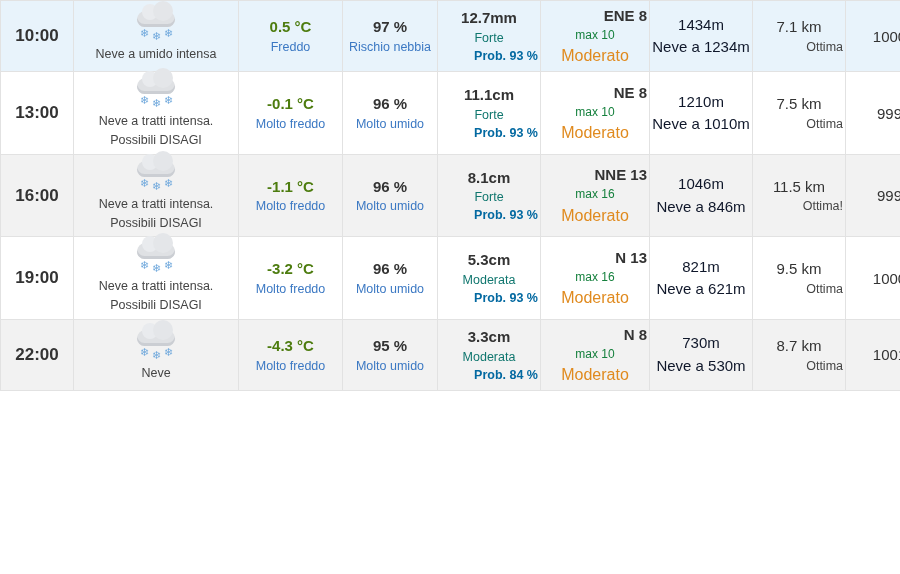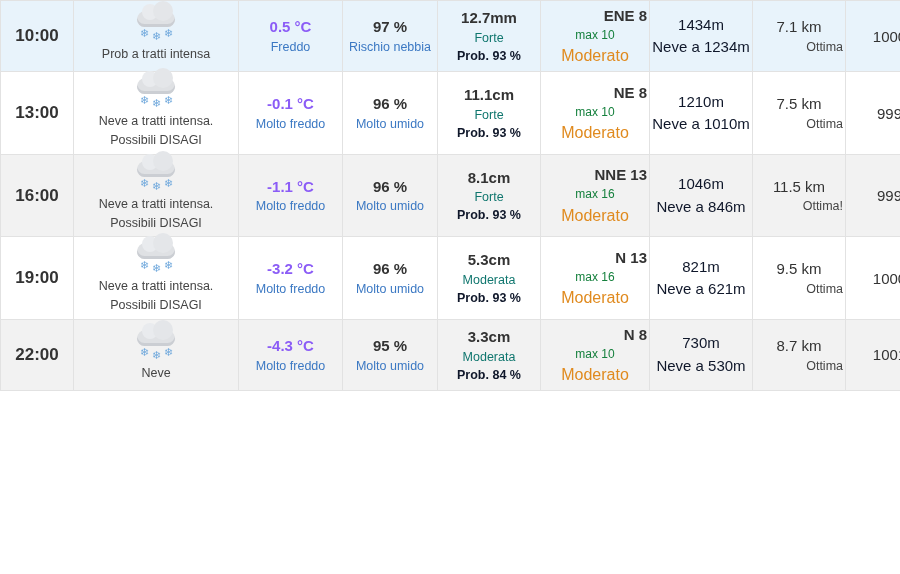--- a/index.html
+++ b/index.html
@@ -61,21 +61,21 @@
     padding: 0 10px;
   }
   .icon-wrap {
     display: block;
     height: 34px;
     margin-bottom: 2px;
   }
   .temp-main {
     font-size: 15px;
     font-weight: bold;
-    color: #8b5cf6;
+    color: #4d7c0f;
     line-height: 1.45;
   }
   .temp-sub {
     font-size: 12.5px;
     color: #3b78c3;
     line-height: 1.45;
   }
   .hum-main {
     font-size: 15px;
     font-weight: bold;
@@ -92,22 +92,23 @@
     line-height: 1.45;
   }
   .prec-sub {
     font-size: 12.5px;
     color: #0f766e;
     line-height: 1.45;
   }
   .prec-prob {
     font-size: 12.5px;
     font-weight: bold;
-    color: #0f172a;
-    line-height: 1.45;
+    color: #0369a1;
+    line-height: 1.45;
+    text-align: right;
   }
   .wind-main {
     font-size: 15px;
     font-weight: bold;
     line-height: 1.45;
     text-align: right;
   }
   .wind-max {
     font-size: 12px;
     color: #15803d;
@@ -188,21 +189,21 @@
 <body>
 
 <table class="forecast">
   <tbody>
       <tr class="row-first">
         <td class="c-time">
           <div class="time">10:00</div>
         </td>
         <td class="c-cond cond-cell">
           <span class="icon-wrap"><span class="snow-icon"><span class="cloud"></span><span class="flake f1">❄</span><span class="flake f2">❄</span><span class="flake f3">❄</span></span></span>
-          <div class="cond-text">Prob a tratti intensa</div>
+          <div class="cond-text">Neve a umido intensa</div>
         </td>
         <td class="c-temp">
           <div class="temp-main">0.5 °C</div>
           <div class="temp-sub">Freddo</div>
         </td>
         <td class="c-hum">
           <div class="hum-main">97 %</div>
           <div class="hum-sub">Rischio nebbia</div>
         </td>
         <td class="c-prec">

